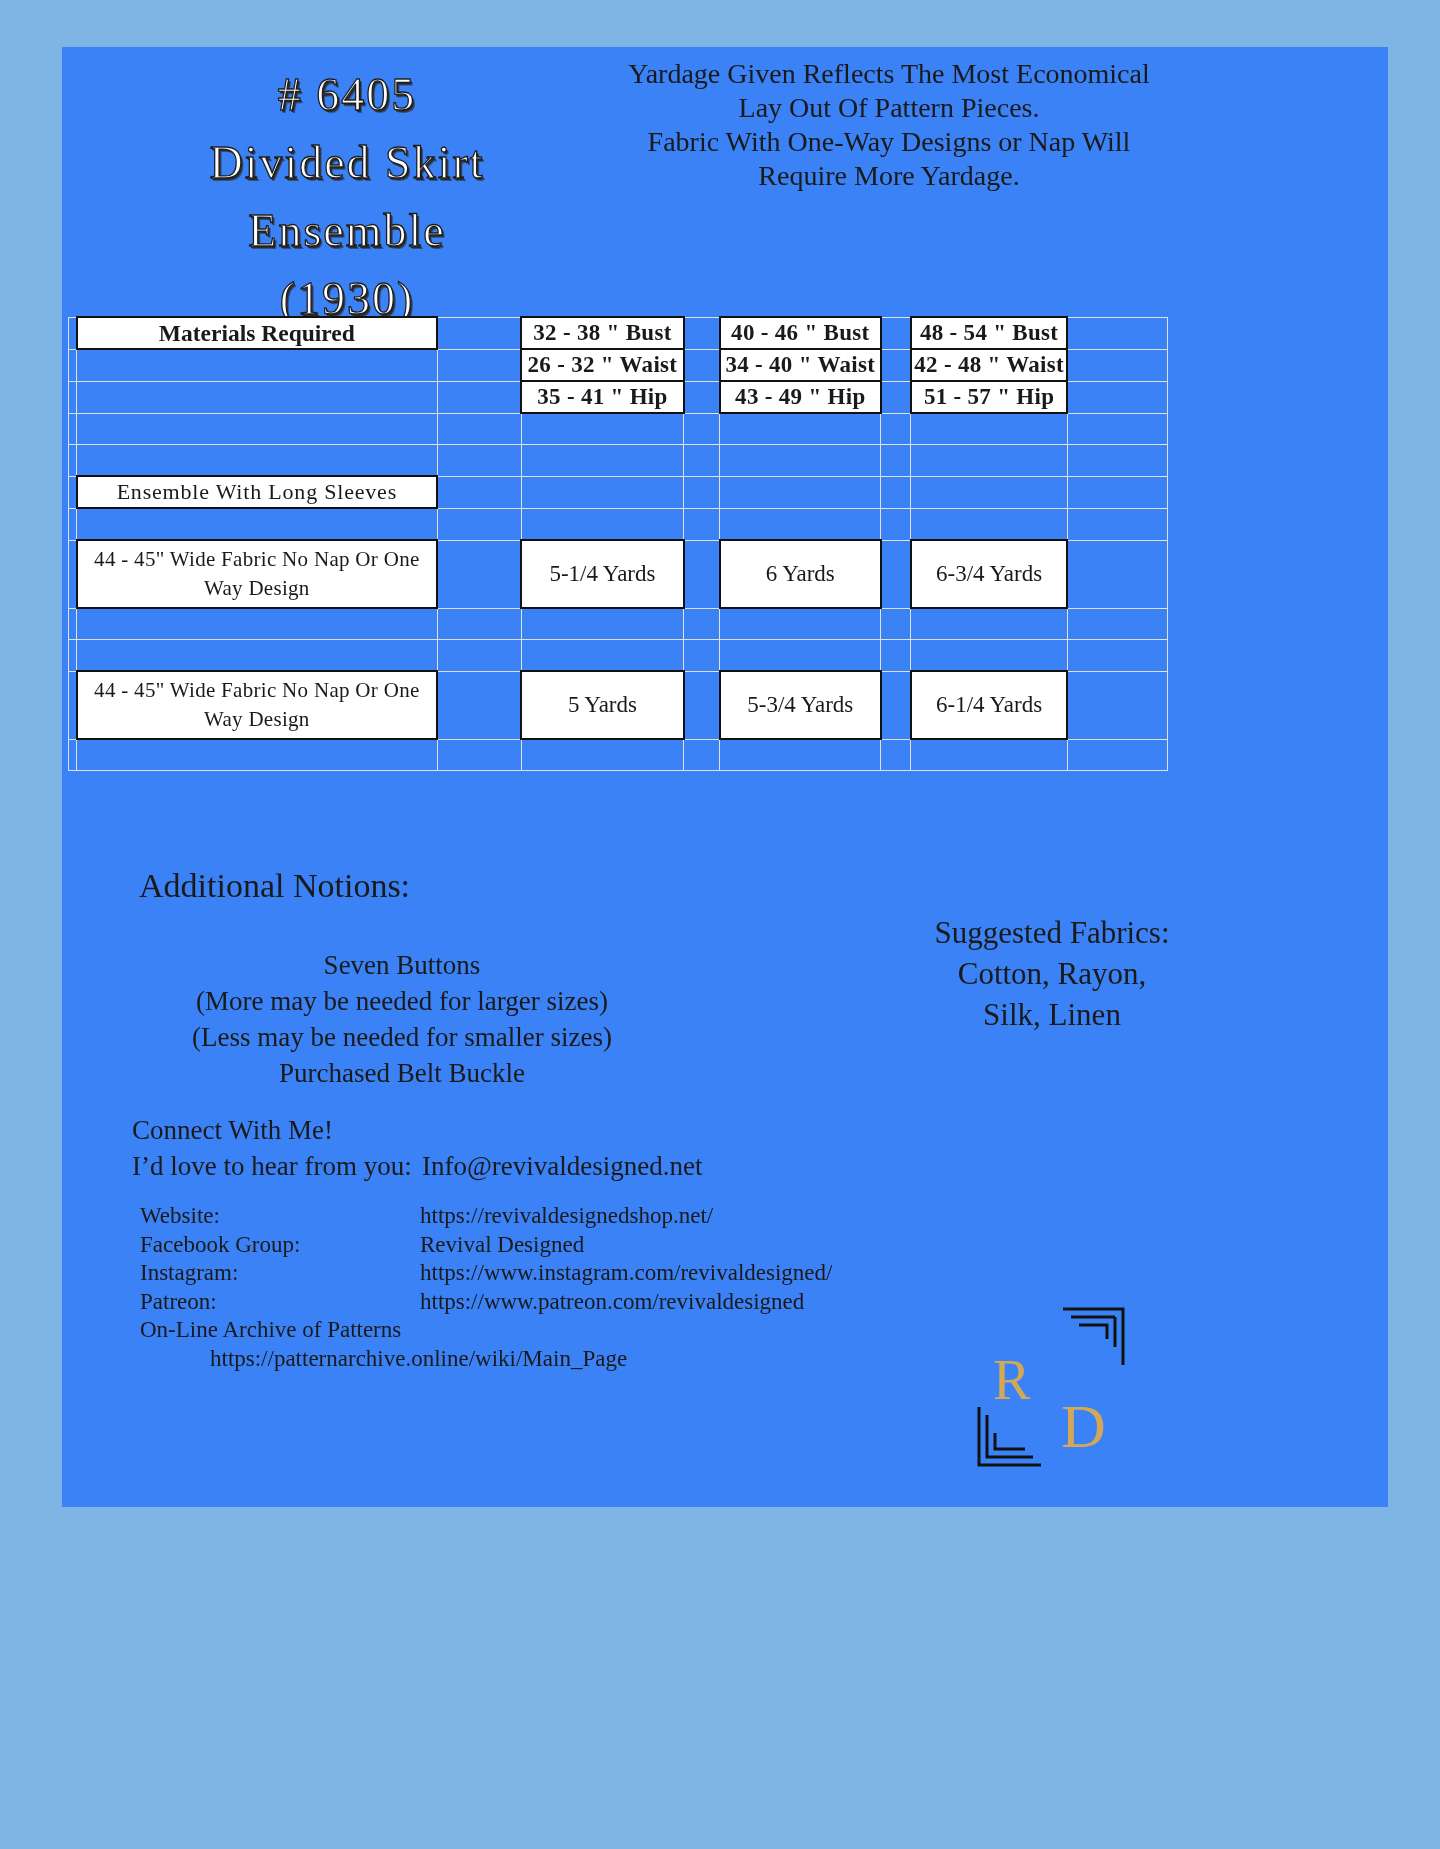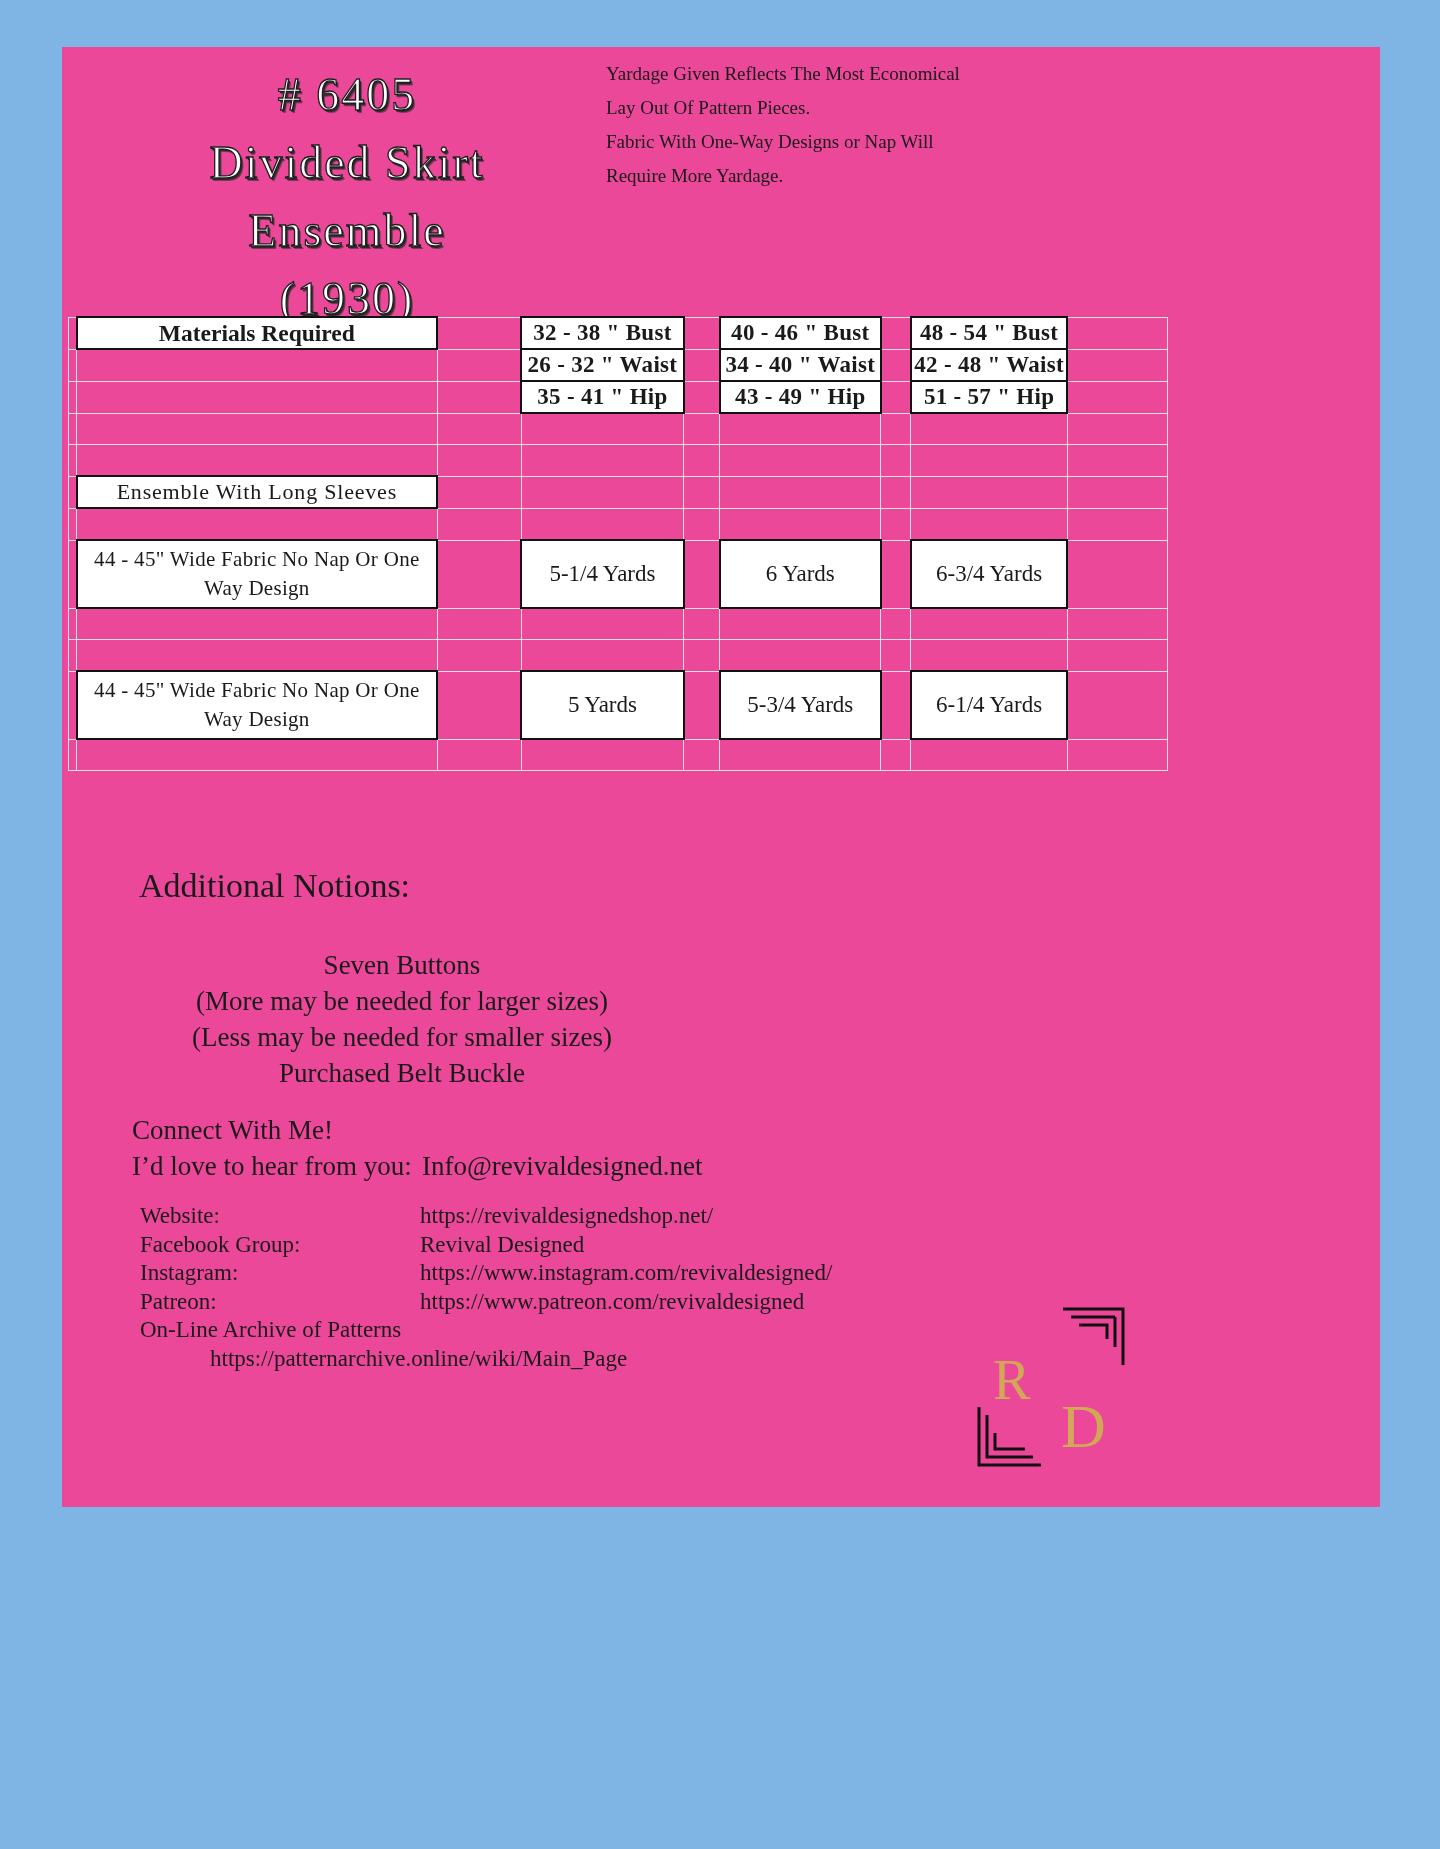--- a/index.html
+++ b/index.html
@@ -16,21 +16,22 @@
     overflow: hidden;
   }
 
   
   .sheet {
     position: absolute;
     left: 62px;
     top: 47px;
     width: 1318px;
     height: 1460px;
-    background: #ec4899;
+    background: #3b82f6;
+    padding-left: 8px;
   }
 
   
   .header {
     position: absolute;
     left: 0;
     top: 0;
     width: 100%;
     height: 265px;
   }
@@ -48,24 +49,25 @@
     letter-spacing: 2px;
     color: #ffffff;
     -webkit-text-stroke: 1.3px #1d1d1d;
     text-shadow:
        1.5px 1.5px 0 #2a2a2a,
        2.5px 2.5px 0 rgba(40,40,40,.55);
     white-space: nowrap;
   }
   .notice {
     position: absolute;
-    left: 544px;
+    left: 557px;
     top: 10px;
     width: 540px;
-    font-size: 19px;
+    text-align: center;
+    font-size: 28px;
     line-height: 34px;
   }
 
   
   .grid {
     position: absolute;
     left: 6px;
     top: 269px;
     width: 1100px;
     border-collapse: collapse;
@@ -364,20 +366,25 @@
   </table>
 
   <div class="notions-title" style="top:820px;">Additional Notions:</div>
   <div class="notions-body">
     <div>Seven Buttons</div>
     <div>(More may be needed for larger sizes)</div>
     <div>(Less may be needed for smaller sizes)</div>
     <div>Purchased Belt Buckle</div>
   </div>
 
+  <div class="fabrics">
+    <div>Suggested Fabrics:</div>
+    <div>Cotton, Rayon,</div>
+    <div>Silk, Linen</div>
+  </div>
 
   <div class="connect">
     <div>Connect With Me!</div>
     <div class="connect-row">
       <span class="k">I’d love to hear from you:</span>
       <span>Info@revivaldesigned.net</span>
     </div>
   </div>
 
   <div class="links">

